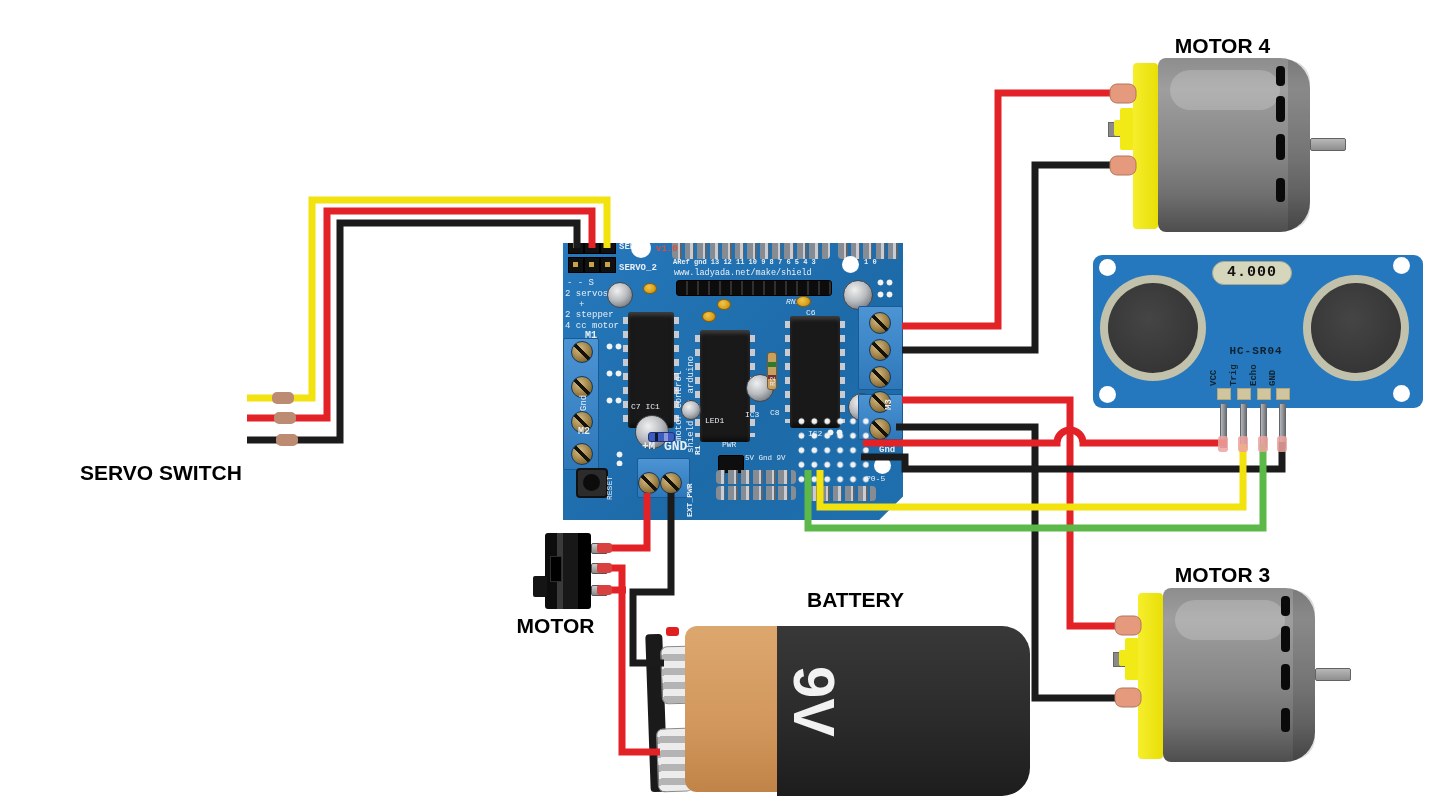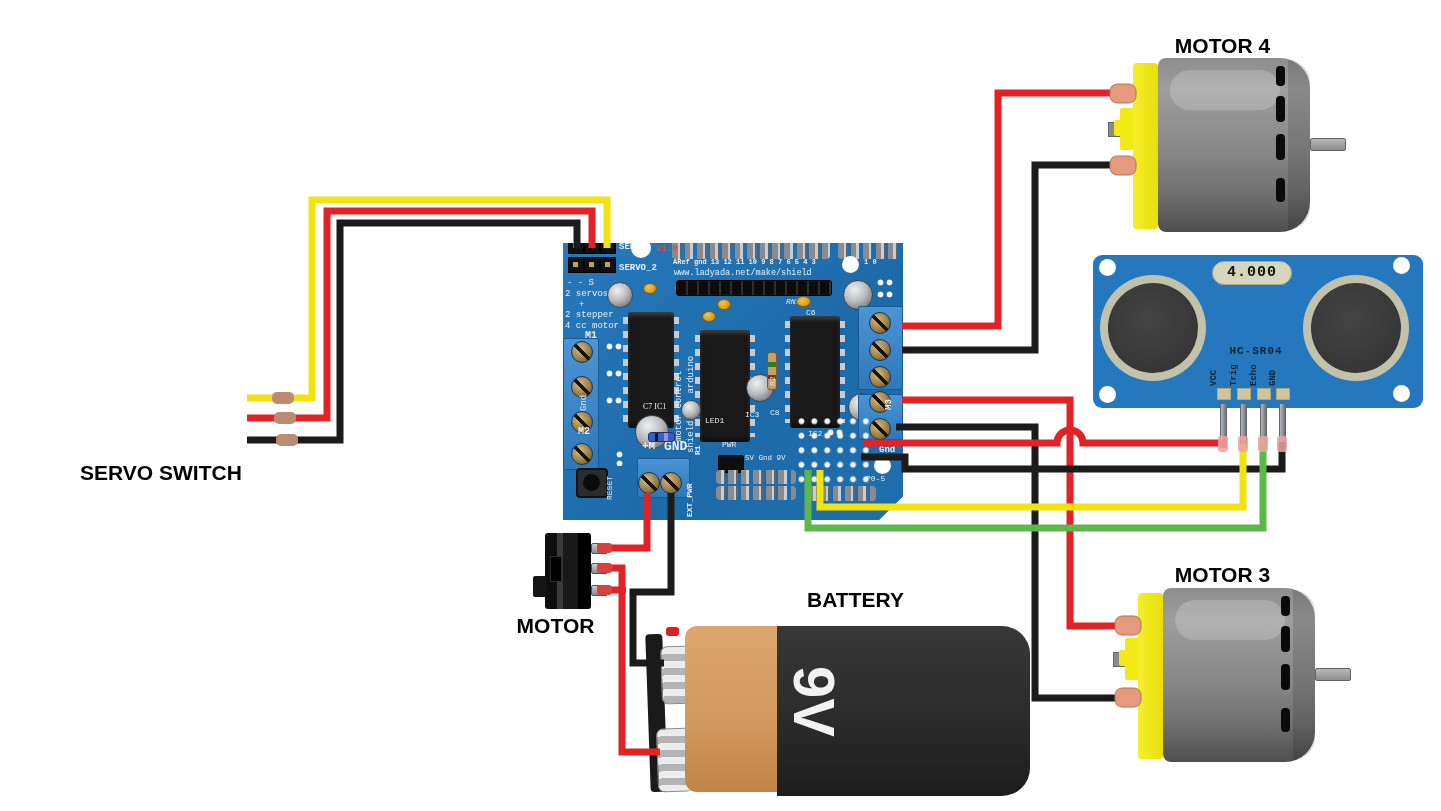--- a/index.html
+++ b/index.html
@@ -102,21 +102,21 @@
     <span class="silk v90" style="left:133px;top:201px;font-size:9px;">shield for arduino</span>
 
     <div class="cap" style="left:44px;top:39px;width:26px;height:26px;"></div>
     <div class="ycap" style="left:80px;top:40px;width:14px;height:11px;"></div>
     <div class="ycap" style="left:139px;top:68px;width:14px;height:11px;"></div>
     <div class="ycap" style="left:154px;top:56px;width:14px;height:11px;"></div>
     <div class="cap" style="left:183px;top:131px;width:28px;height:28px;"></div>
     <div class="cap" style="left:285px;top:150px;width:28px;height:28px;"></div>
     <div class="abs" style="left:204px;top:109px;width:8px;height:36px;background:linear-gradient(180deg,#c8a060 0 25%,#2d7a2d 25% 40%,#c8a060 40% 60%,#7a2d2d 60% 72%,#c8a060 72% 100%);border:1px solid #7a5c28;border-radius:3px;"></div>
     <span class="silk v90" style="left:214px;top:135px;font-size:8px;">R2</span>
-    <span class="silk" style="left:80px;top:160px;font-family:Liberation Serif, serif;">C7 IC1</span>
+    <span class="silk" style="left:68px;top:160px;">C7 IC1</span>
     <div class="cap" style="left:72px;top:172px;width:34px;height:34px;"></div>
     <div class="cap" style="left:118px;top:157px;width:20px;height:20px;"></div>
     <span class="silk" style="left:142px;top:174px;">LED1</span>
     <span class="silk" style="left:182px;top:168px;text-align:right;">IC3</span>
     <span class="silk" style="left:207px;top:166px;">C8</span>
     <span class="silk" style="left:245px;top:187px;">IC2</span>
     <div class="dotpair" style="left:263px;top:186px;"></div>
 
     <span class="silk silkb" style="left:79px;top:198px;font-size:11px;">+M</span>
     <span class="silk silkb" style="left:101px;top:197px;font-size:13px;">GND</span>

